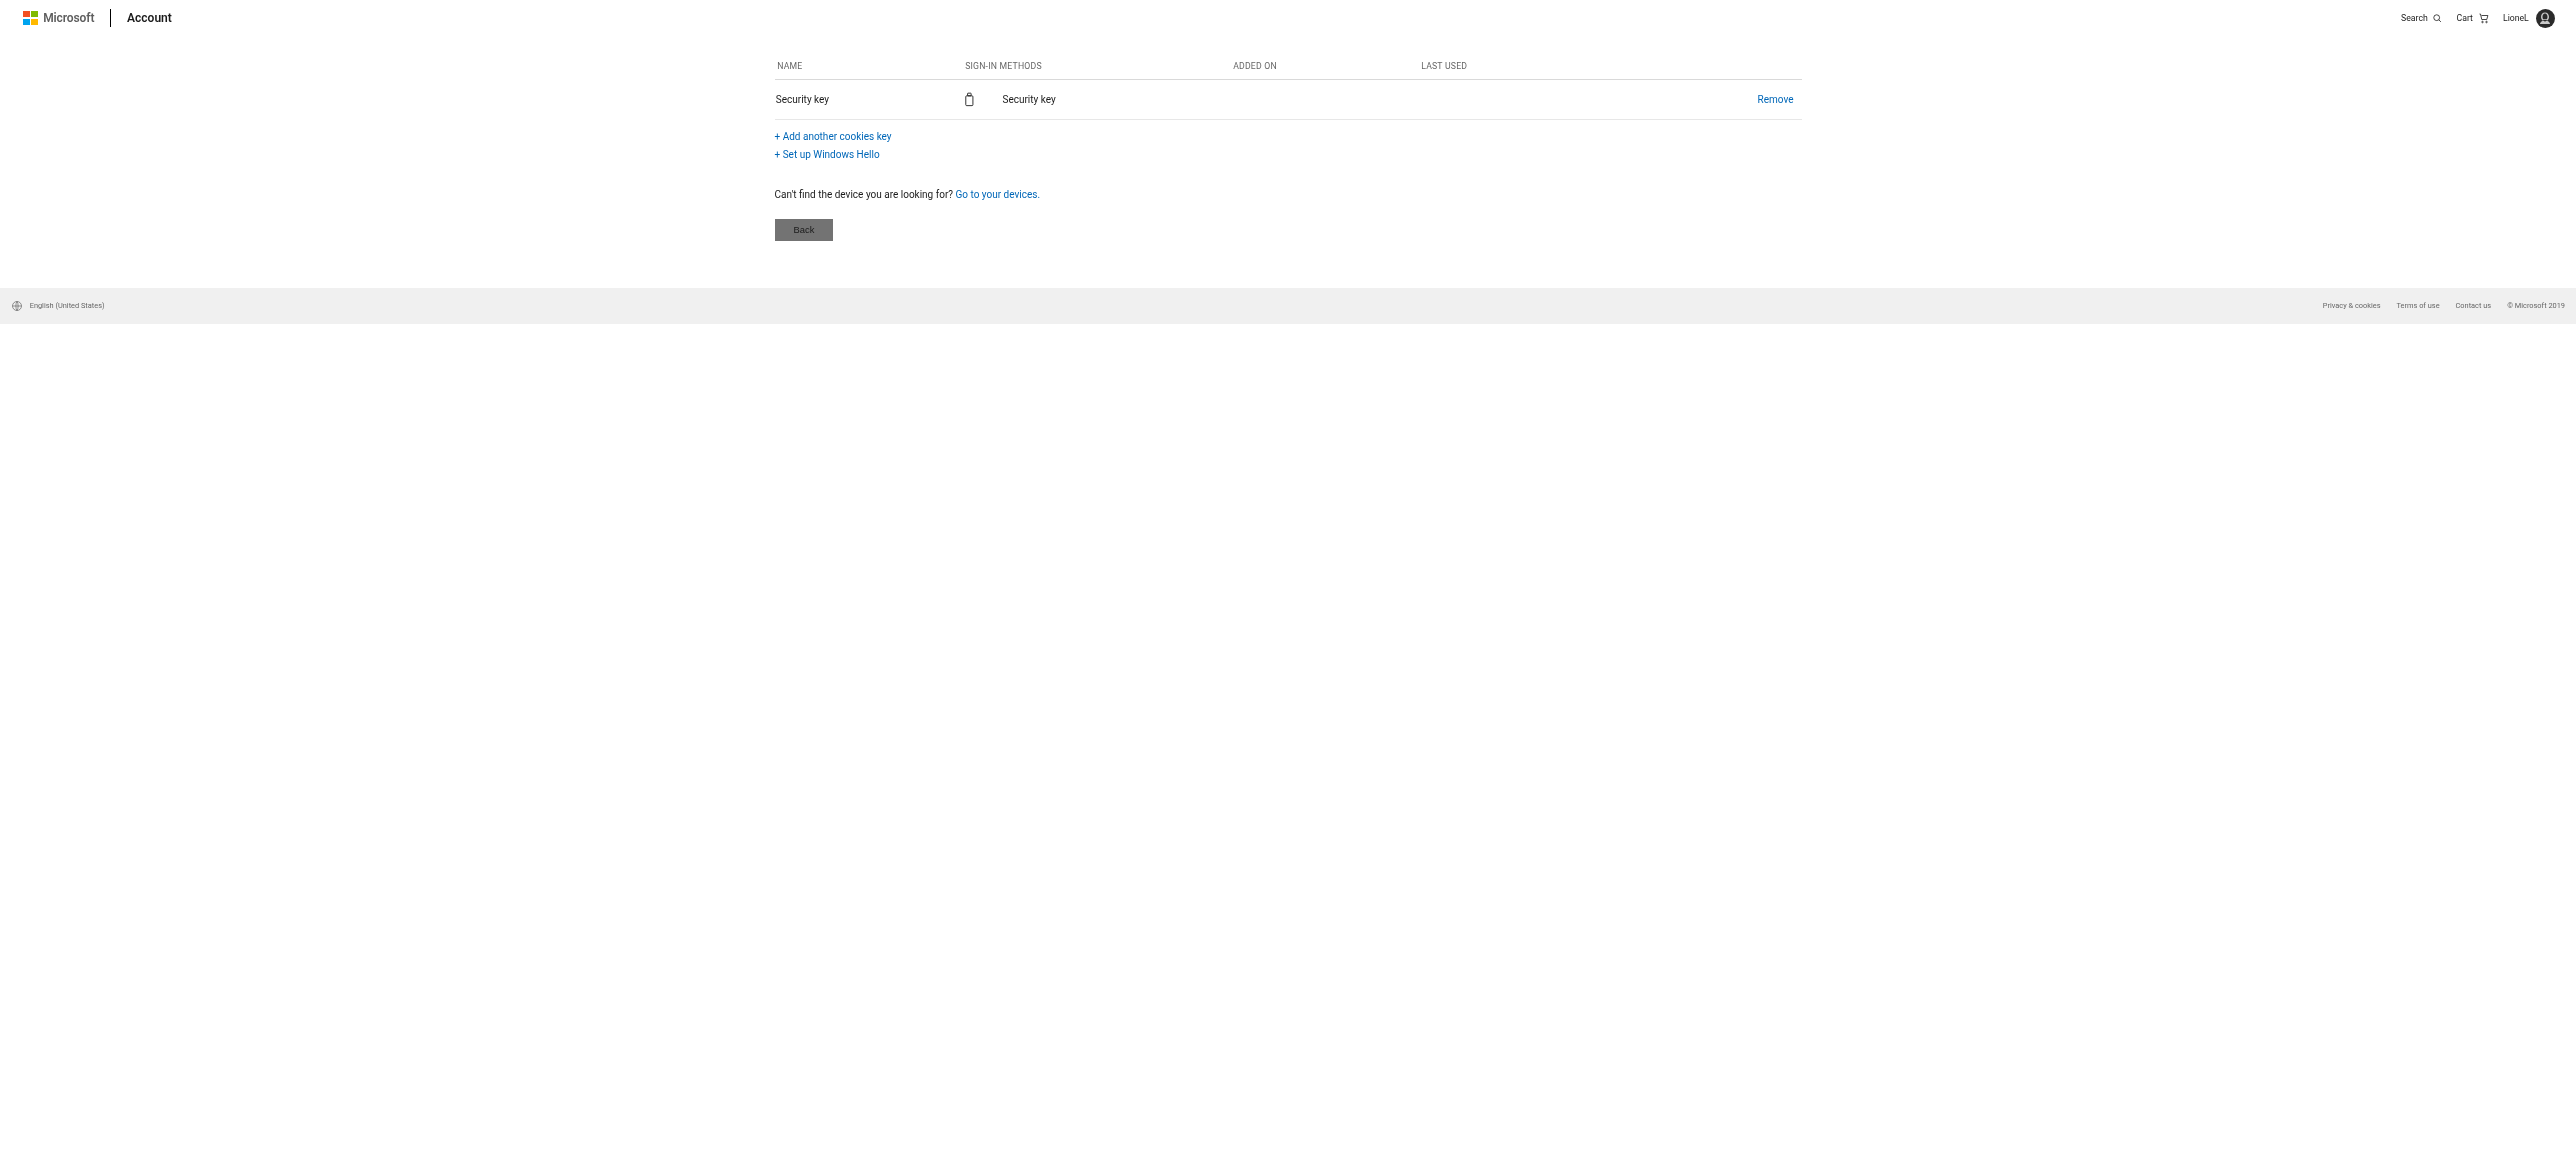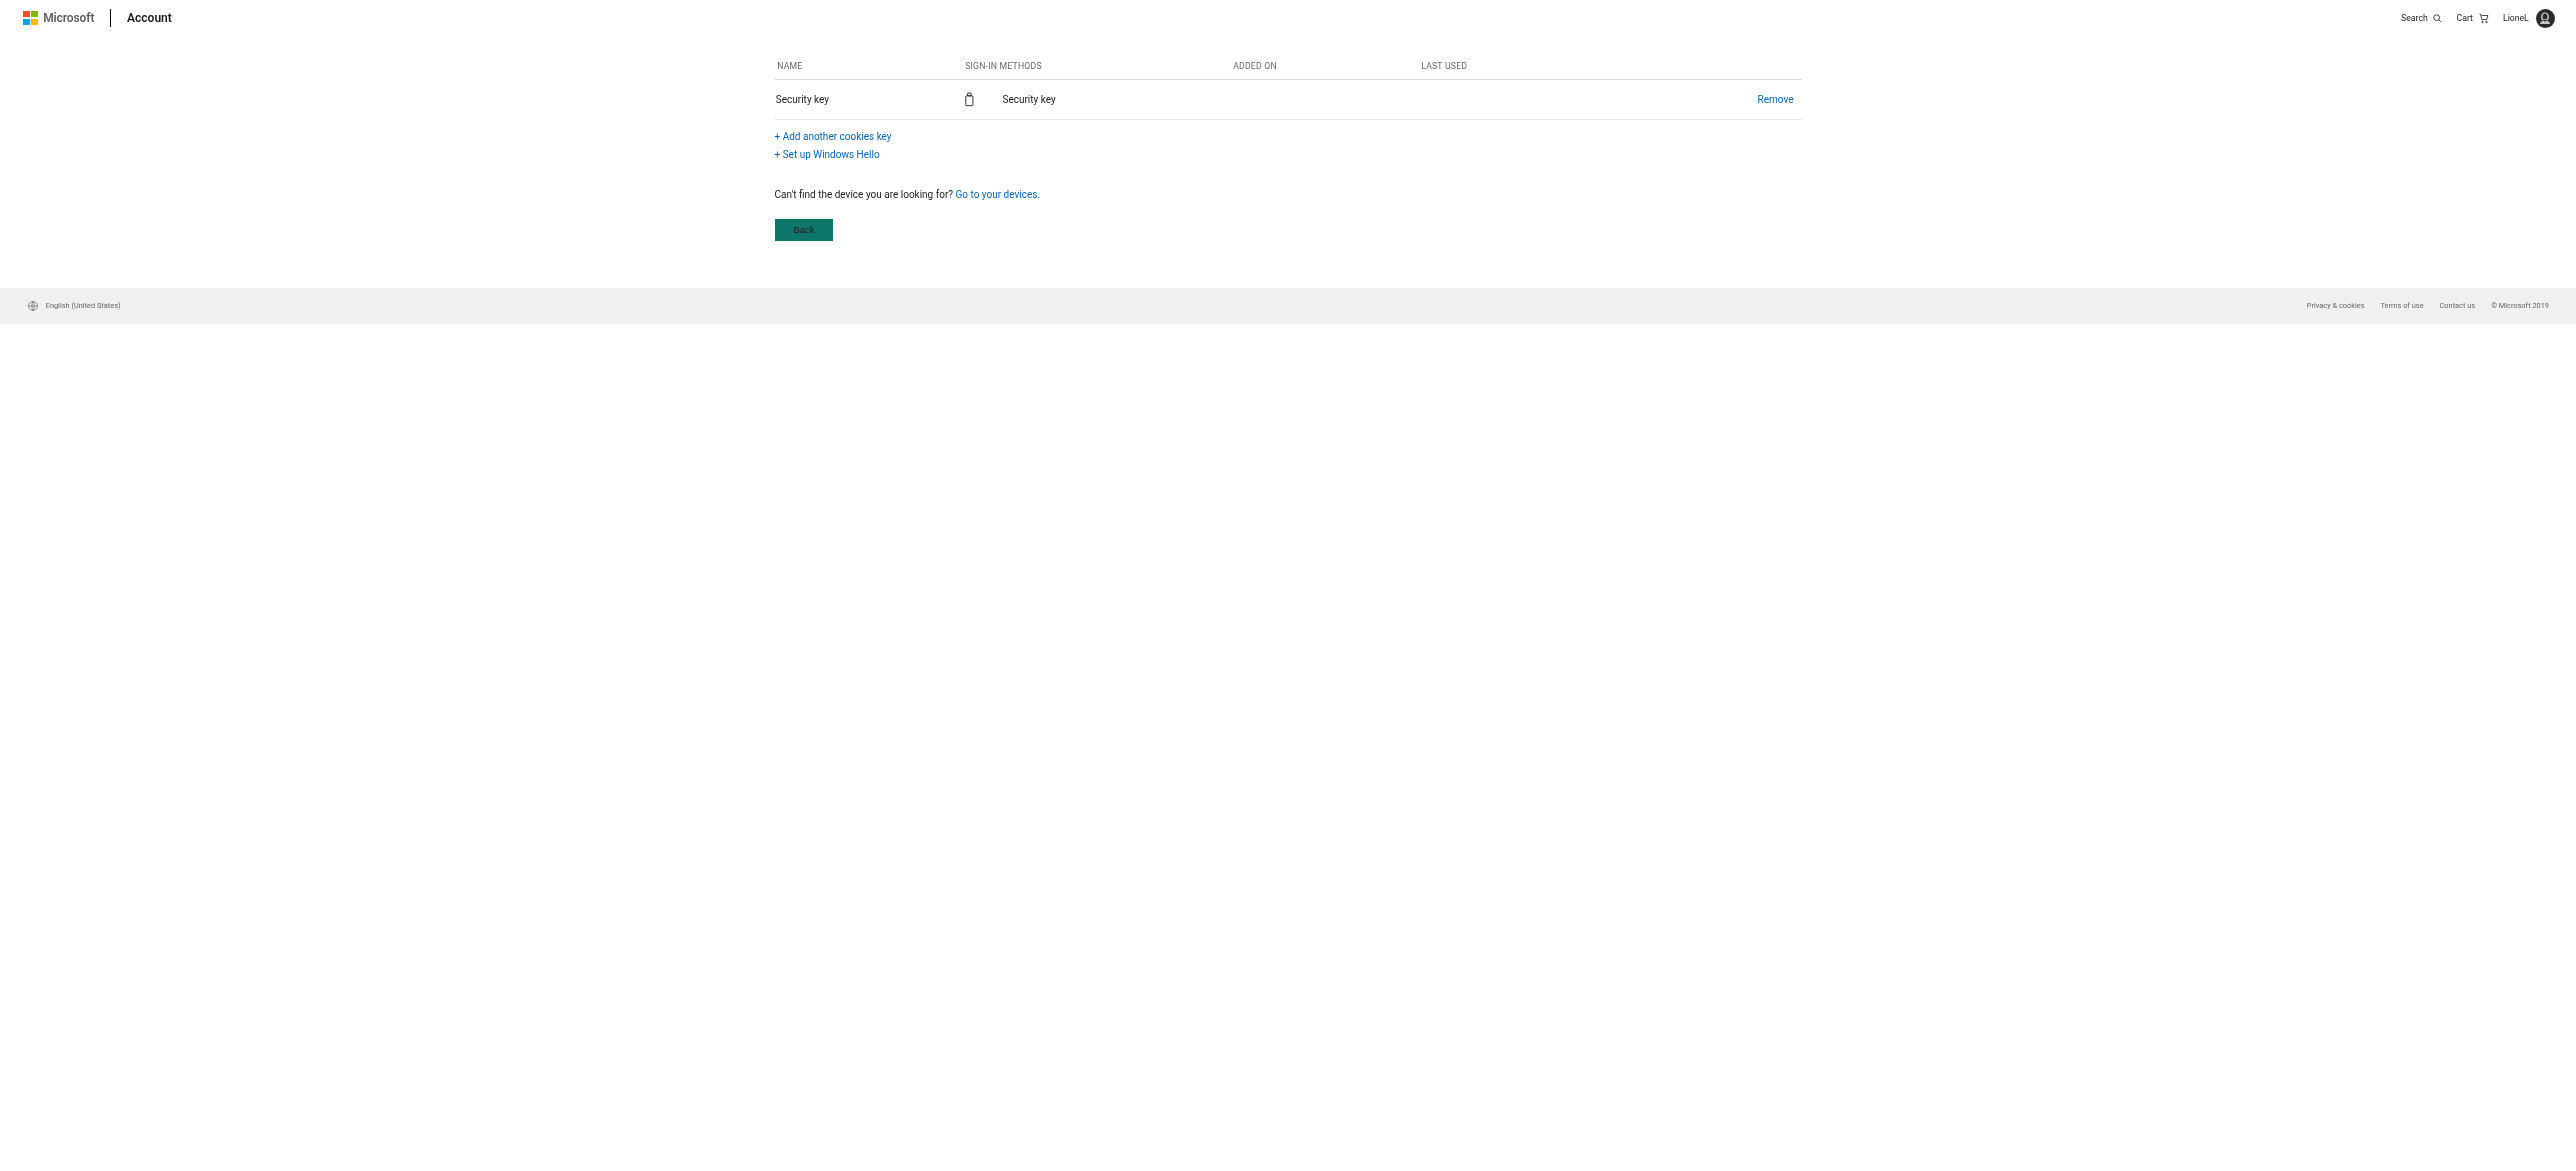--- a/index.html
+++ b/index.html
@@ -109,32 +109,32 @@
 
     .add-links{margin-top:10.7px;display:flex;flex-direction:column;gap:6.7px;}
     .add-links a{color:#0067b8;font-size:10px;cursor:pointer;}
 
     .help-line{margin-top:29.5px;font-size:10px;}
     .help-line a{color:#0067b8;cursor:pointer;}
 
     .back-btn{
       display:inline-block;
       margin-top:19px;
-      background:#0f766e;
+      background:#737373;
       color:#1b1b1b;
       font-size:9.4px;
       padding:5.4px 19px;
       border:none;
       cursor:pointer;
     }
 
     
     .footer{
       background:#f0f0f0;
-      padding:12px 27px;
+      padding:12px 11px;
       display:flex;
       align-items:center;
       font-size:7.4px;
       color:#666;
     }
     .footer-left{display:flex;align-items:center;gap:6.7px;cursor:pointer;}
     .globe-icon svg{width:12px;height:12px;display:block;stroke:#666;}
     .footer-right{margin-left:auto;display:flex;align-items:center;gap:16px;}
     .footer-right a{cursor:pointer;color:#666;}
   </style>

